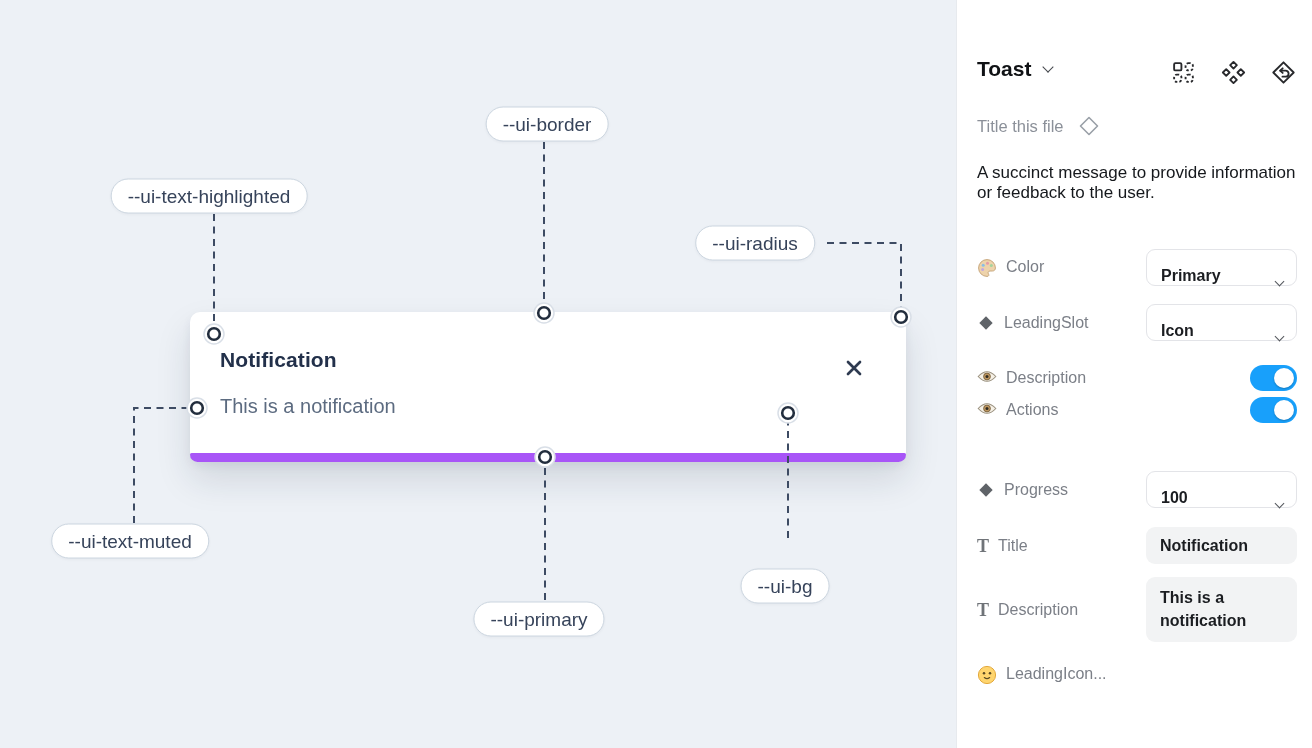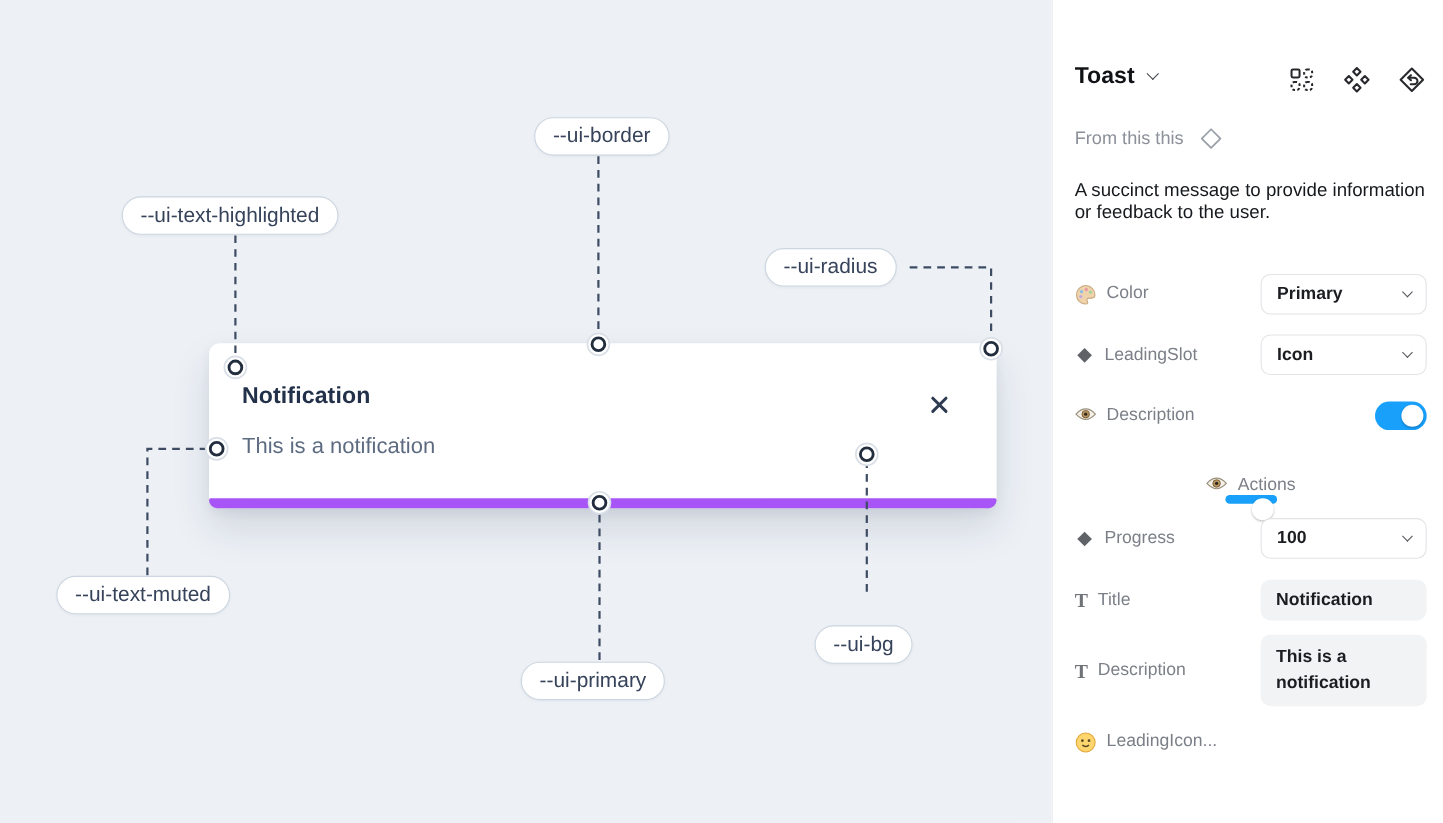--- a/index.html
+++ b/index.html
@@ -62,21 +62,21 @@
     position:absolute; left:20px; top:163px; width:326px;
     font-size:17px; line-height:20px; color:#15181c;
   }
 
   .prow { position:absolute; left:20px; width:320px; display:flex; align-items:center; justify-content:space-between; }
   .plabel { display:flex; align-items:flex-start; gap:9px; font-size:16px; color:#7b7f87; }
   .plabel .ticon { font-family:"Liberation Serif", serif; font-weight:700; font-size:18px; color:#6f7378; line-height:1; }
 
   .ctl-select {
     width:151px; height:37px; background:#fff; border:1px solid #e3e4e8; border-radius:9px;
-    display:flex; align-items:center; justify-content:space-between;
+    display:flex; align-items:flex-end; justify-content:space-between;
     padding:0 13px 0 14px; cursor:pointer;
   }
   .ctl-select .val { font-size:16px; font-weight:700; color:#1b1d21; }
   .ctl-select .valgrp { display:flex; align-items:center; gap:8px; }
 
   .ctl-field {
     width:151px; background:#f2f3f4; border-radius:9px; padding:0 14px;
     display:flex; align-items:center; font-size:16px; font-weight:700; color:#1b1d21;
   }
   .ctl-field.multi { align-items:flex-start; padding:9px 14px; line-height:23px; }
@@ -179,21 +179,21 @@
       <div class="hicon">
         <svg width="25" height="25" viewBox="0 0 24 24" fill="none" stroke="#28292c" stroke-width="1.8" stroke-linejoin="round" stroke-linecap="round">
           <path d="M12 2.2 L21.8 12 L12 21.8 L2.2 12 Z"></path>
           <path d="M9 10.2 H14 A2.9 2.9 0 0 1 14 16 H11"></path>
           <path d="M11.2 8 L8.8 10.2 L11.2 12.4"></path>
         </svg>
       </div>
     </div>
 
     <div class="source-row">
-      <span class="source-text">From this this</span>
+      <span class="source-text">Title this file</span>
       <svg width="24" height="24" viewBox="0 0 24 24" fill="none" stroke="#9aa0a8" stroke-width="1.6" stroke-linejoin="round">
         <path d="M12 3.5 L20.5 12 L12 20.5 L3.5 12 Z"></path>
       </svg>
     </div>
 
     <div class="panel-desc">A succinct message to provide information or feedback to the user.</div>
 
     <div class="prow" style="top:249px; height:37px;">
       <div class="plabel">
         <svg width="20" height="20" viewBox="0 0 20 20">
@@ -231,21 +231,21 @@
           <circle cx="10" cy="7" r="3.4" fill="#bd9660" stroke="#77603c" stroke-width="0.9"></circle>
           <circle cx="10" cy="7" r="1.5" fill="#2f2a21"></circle>
         </svg>
         <span>Description</span>
       </div>
       <div class="ctl-toggle" style="background: rgb(24, 160, 251);">
         <span class="knob"></span>
       </div>
     </div>
 
-    <div class="prow" style="top:432px; height:26px;flex-direction:column;">
+    <div class="prow" style="top:397px; height:26px;">
       <div class="plabel">
         <svg width="20" height="15" viewBox="0 0 20 14">
           <path d="M1.2 7 Q10 -2.6 18.8 7 Q10 16.6 1.2 7 Z" fill="#f6f1e7" stroke="#9a917f" stroke-width="1.1"></path>
           <circle cx="10" cy="7" r="3.4" fill="#bd9660" stroke="#77603c" stroke-width="0.9"></circle>
           <circle cx="10" cy="7" r="1.5" fill="#2f2a21"></circle>
         </svg>
         <span>Actions</span>
       </div>
       <div class="ctl-toggle" style="background: rgb(24, 160, 251);">
         <span class="knob"></span>

